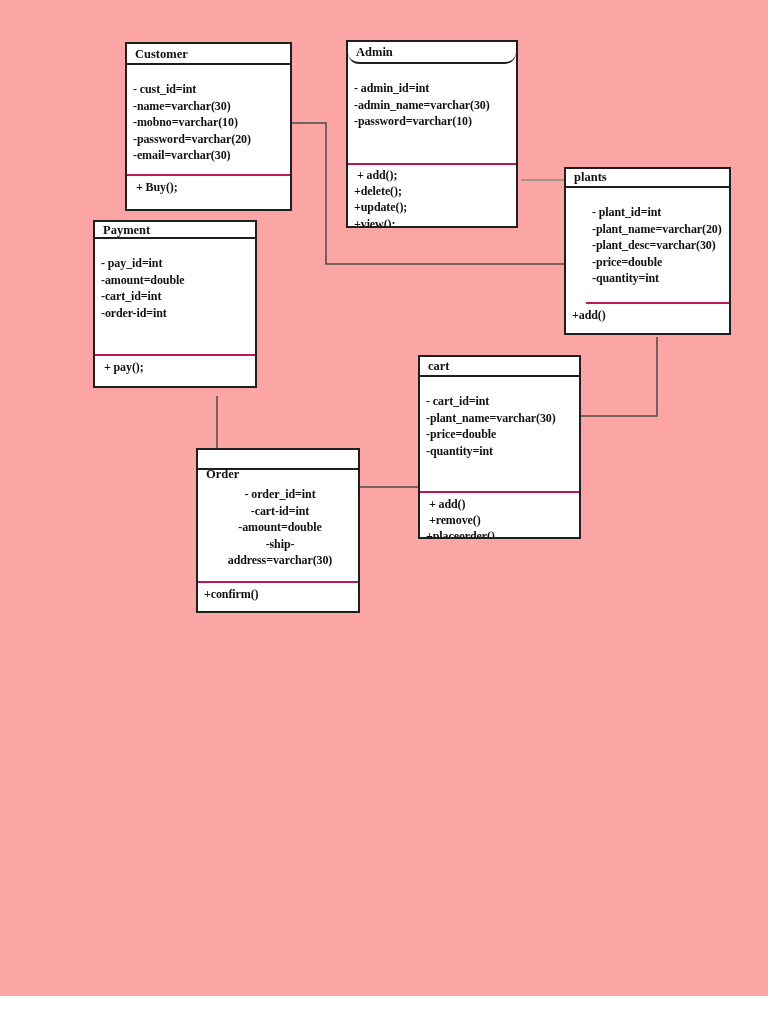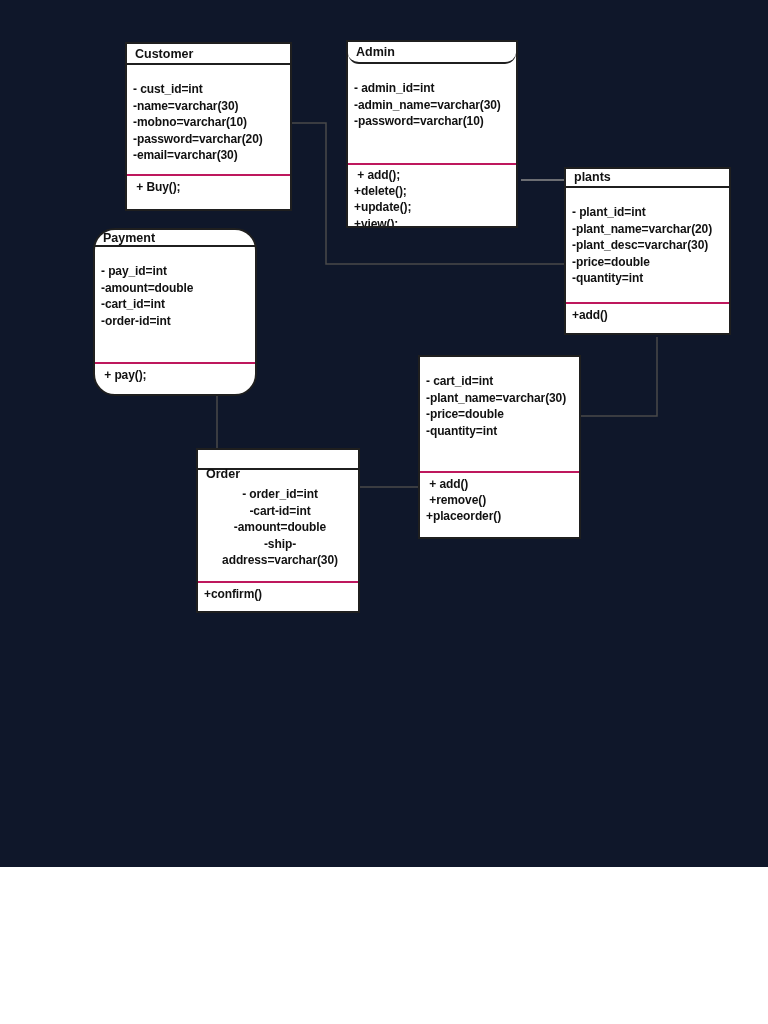--- a/index.html
+++ b/index.html
@@ -1,18 +1,18 @@
 <!DOCTYPE html>
 <html><head>
 <meta charset="utf-8">
 <style>
   html, body { margin:0; padding:0; background:#ffffff; }
   #canvas {
-    position:relative; width:768px; height:867px; background:#0f172a;
-    font-family:Liberation Sans, sans-serif; overflow:hidden;
+    position:relative; width:768px; height:996px; background:#fca5a5;
+    font-family:Liberation Serif, serif; overflow:hidden;
   }
   #connector-layer { position:absolute; left:0; top:0; width:768px; height:1024px; pointer-events:none; }
   .uml-class {
     position:absolute; box-sizing:border-box; background:#ffffff;
     border:2px solid #1f1f1f; display:flex; flex-direction:column;
   }
   .uml-title {
     box-sizing:border-box; border-bottom:2px solid #1f1f1f;
     font-weight:bold; font-size:12.5px; color:#111; padding:3px 0 0 8px;
     white-space:pre; flex:0 0 auto;
@@ -33,23 +33,23 @@
   .box-customer .uml-title { height:21px; }
   .box-customer .uml-attrs { height:111px; }
 
   .box-admin { left:346px; top:40px; width:172px; height:188px; }
   .box-admin .uml-title { height:22px;border-radius:11px; }
   .box-admin .uml-attrs { height:101px; }
   .box-admin .uml-methods { padding-top:2px; }
 
   .box-plants { left:564px; top:167px; width:167px; height:168px; }
   .box-plants .uml-title { height:19px; padding-top:1px; }
-  .box-plants .uml-attrs { height:116px; }
+  .box-plants .uml-attrs { height:116px;margin-left:20px; }
 
-  .box-payment { left:93px; top:228px; width:164px; height:168px;border-radius:22px; }
+  .box-payment { left:93px; top:220px; width:164px; height:168px; }
   .box-payment .uml-title { height:17px; padding-top:1px; }
   .box-payment .uml-attrs { height:117px; }
 
   .box-cart { left:418px; top:355px; width:163px; height:184px; }
   .box-cart .uml-title { height:20px; padding-top:2px; }
   .box-cart .uml-attrs { height:116px; }
 
   .box-order { left:196px; top:448px; width:164px; height:165px; }
   .box-order .uml-title { height:20px; padding-top:17px; }
   .box-order .uml-attrs { height:113px;text-align:center; }
@@ -112,20 +112,21 @@
         <div class="member-line">- pay_id=int</div>
         <div class="member-line">-amount=double</div>
         <div class="member-line">-cart_id=int</div>
         <div class="member-line">-order-id=int</div>
       </div>
     <div class="uml-methods">
         <div class="member-line"> + pay();</div>
       </div>
   </div>
     <div class="uml-class box-cart">
+    <div class="uml-title">cart</div>
     <div class="uml-attrs">
         <div class="member-line">- cart_id=int</div>
         <div class="member-line">-plant_name=varchar(30)</div>
         <div class="member-line">-price=double</div>
         <div class="member-line">-quantity=int</div>
       </div>
     <div class="uml-methods">
         <div class="member-line"> + add()</div>
         <div class="member-line"> +remove()</div>
         <div class="member-line">+placeorder()</div>

